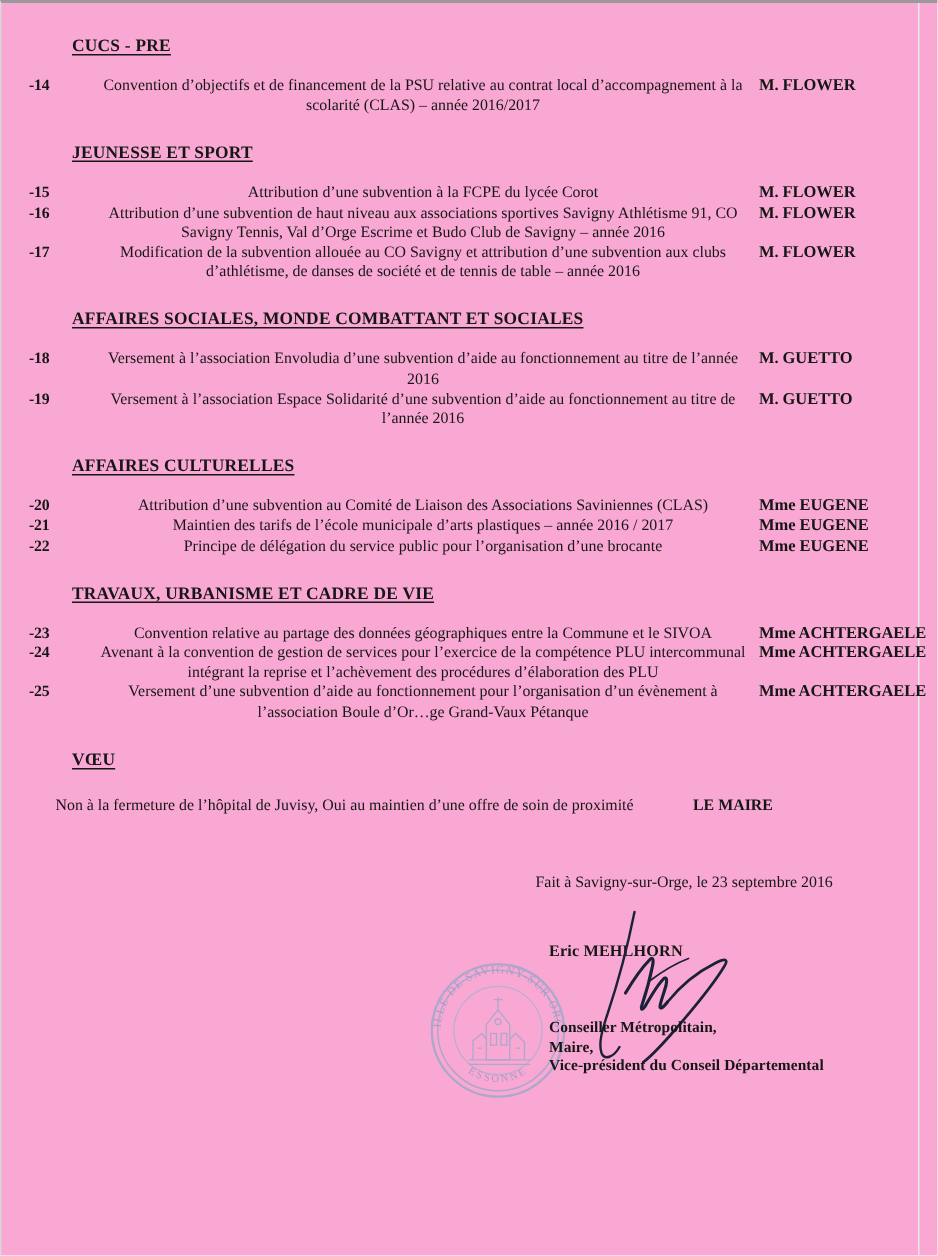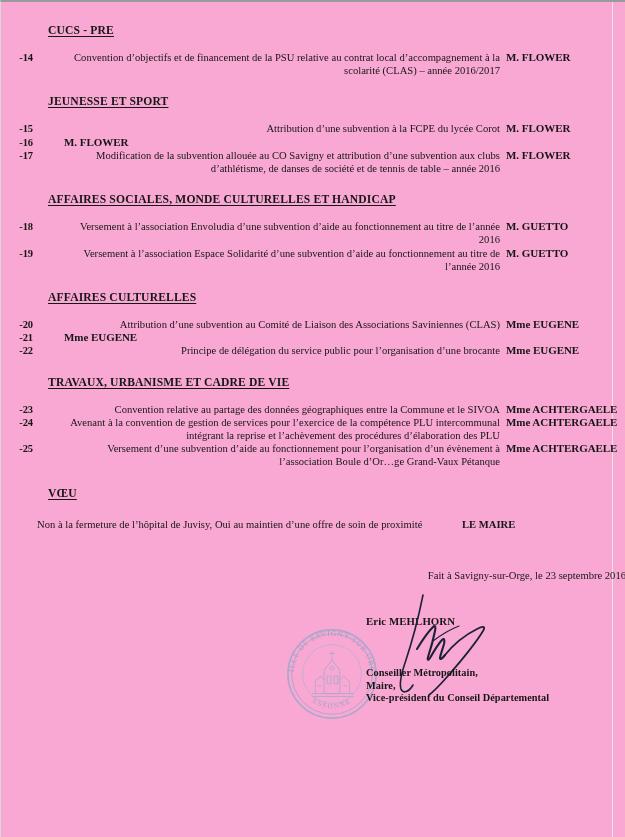--- a/index.html
+++ b/index.html
@@ -51,21 +51,21 @@
     letter-spacing: -0.1px;
   }
   .gap {
     flex: 0 0 15px;
   }
   .body {
     flex: 0 0 442px;
     width: 442px;
     font-size: 10.6px;
     line-height: 13.2px;
-    text-align: right;
+    text-align: center;
     padding-right: 6px;
     box-sizing: border-box;
   }
   .resp {
     flex: 1 1 auto;
     font-weight: bold;
     font-size: 11px;
     line-height: 13.2px;
     white-space: nowrap;
     letter-spacing: -0.05px;
@@ -96,21 +96,21 @@
   }
   .voeu-resp {
     font-weight: bold;
     font-size: 10.6px;
     line-height: 13.2px;
     white-space: nowrap;
     font-family: Liberation Serif, serif;
   }
 
   .place-date {
-    text-align: right;
+    text-align: left;
     margin-left: 356px;
     font-size: 10.6px;
     line-height: 13.2px;
   }
 
   
   .sig-block {
     position: relative;
     margin-top: 33px;
     height: 120px;
@@ -172,32 +172,33 @@
     <div class="spacer-md"></div>
     <div class="row">
       <div class="num">-15</div>
       <div class="gap"></div>
       <div class="body">Attribution d’une subvention à la FCPE du lycée Corot</div>
       <div class="resp">M. FLOWER</div>
     </div>
     <div class="row">
       <div class="num">-16</div>
       <div class="gap"></div>
+      <div class="body">Attribution d’une subvention de haut niveau aux associations sportives Savigny Athlétisme 91, CO Savigny Tennis, Val d’Orge Escrime et Budo Club de Savigny – année 2016</div>
       <div class="resp">M. FLOWER</div>
     </div>
     <div class="row">
       <div class="num">-17</div>
       <div class="gap"></div>
       <div class="body">Modification de la subvention allouée au CO Savigny et attribution d’une subvention aux clubs d’athlétisme, de danses de société et de tennis de table – année 2016</div>
       <div class="resp">M. FLOWER</div>
     </div>
 
     <div class="spacer-lg"></div>
 
-    <div class="section-head">AFFAIRES SOCIALES, MONDE CULTURELLES ET HANDICAP</div>
+    <div class="section-head">AFFAIRES SOCIALES, MONDE COMBATTANT ET SOCIALES</div>
     <div class="spacer-md"></div>
     <div class="row">
       <div class="num">-18</div>
       <div class="gap"></div>
       <div class="body">Versement à l’association Envoludia d’une subvention d’aide au fonctionnement au titre de l’année 2016</div>
       <div class="resp">M. GUETTO</div>
     </div>
     <div class="row">
       <div class="num">-19</div>
       <div class="gap"></div>
@@ -211,20 +212,21 @@
     <div class="spacer-md"></div>
     <div class="row">
       <div class="num">-20</div>
       <div class="gap"></div>
       <div class="body">Attribution d’une subvention au Comité de Liaison des Associations Saviniennes (CLAS)</div>
       <div class="resp">Mme EUGENE</div>
     </div>
     <div class="row">
       <div class="num">-21</div>
       <div class="gap"></div>
+      <div class="body">Maintien des tarifs de l’école municipale d’arts plastiques – année 2016 / 2017</div>
       <div class="resp">Mme EUGENE</div>
     </div>
     <div class="row">
       <div class="num">-22</div>
       <div class="gap"></div>
       <div class="body">Principe de délégation du service public pour l’organisation d’une brocante</div>
       <div class="resp">Mme EUGENE</div>
     </div>
 
     <div class="spacer-lg"></div>

